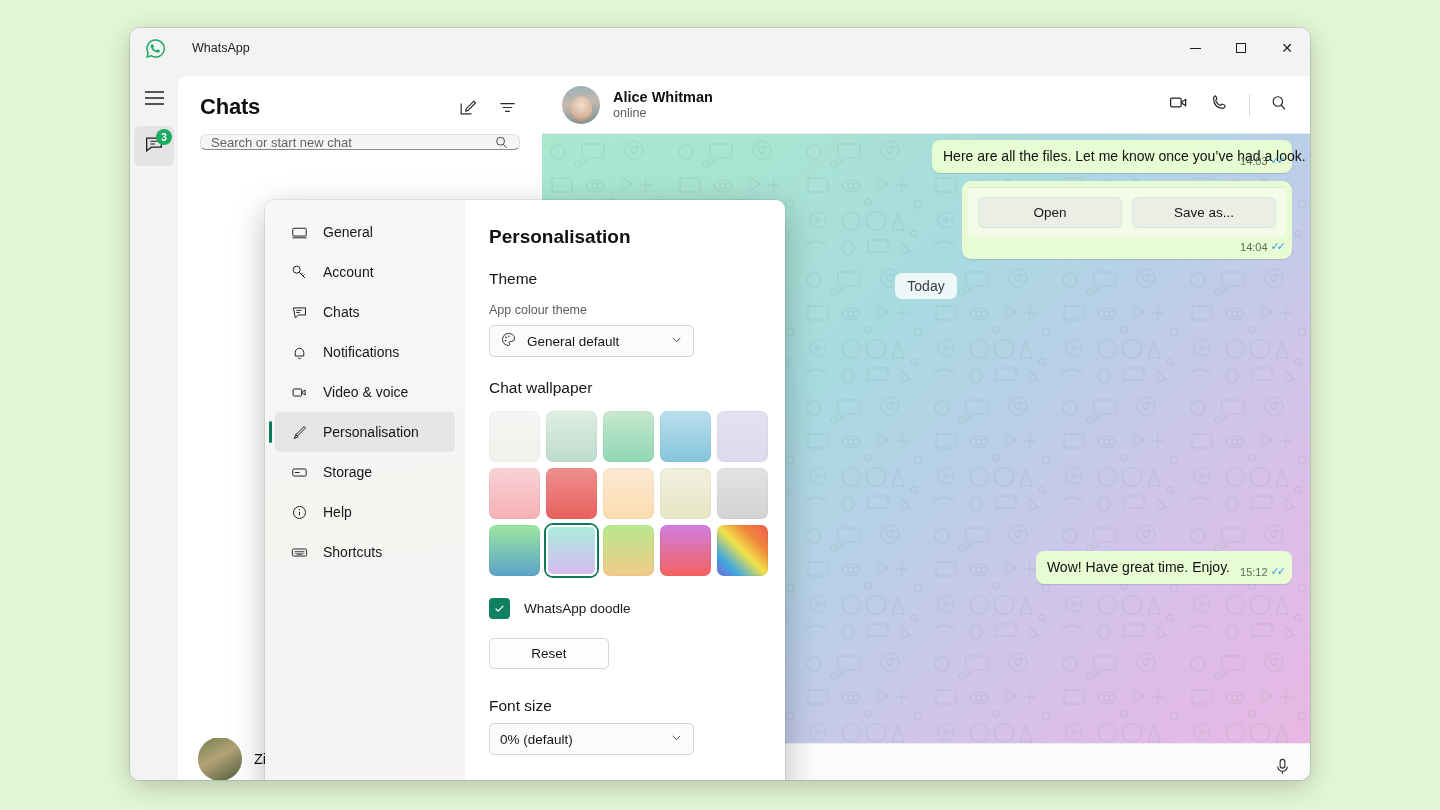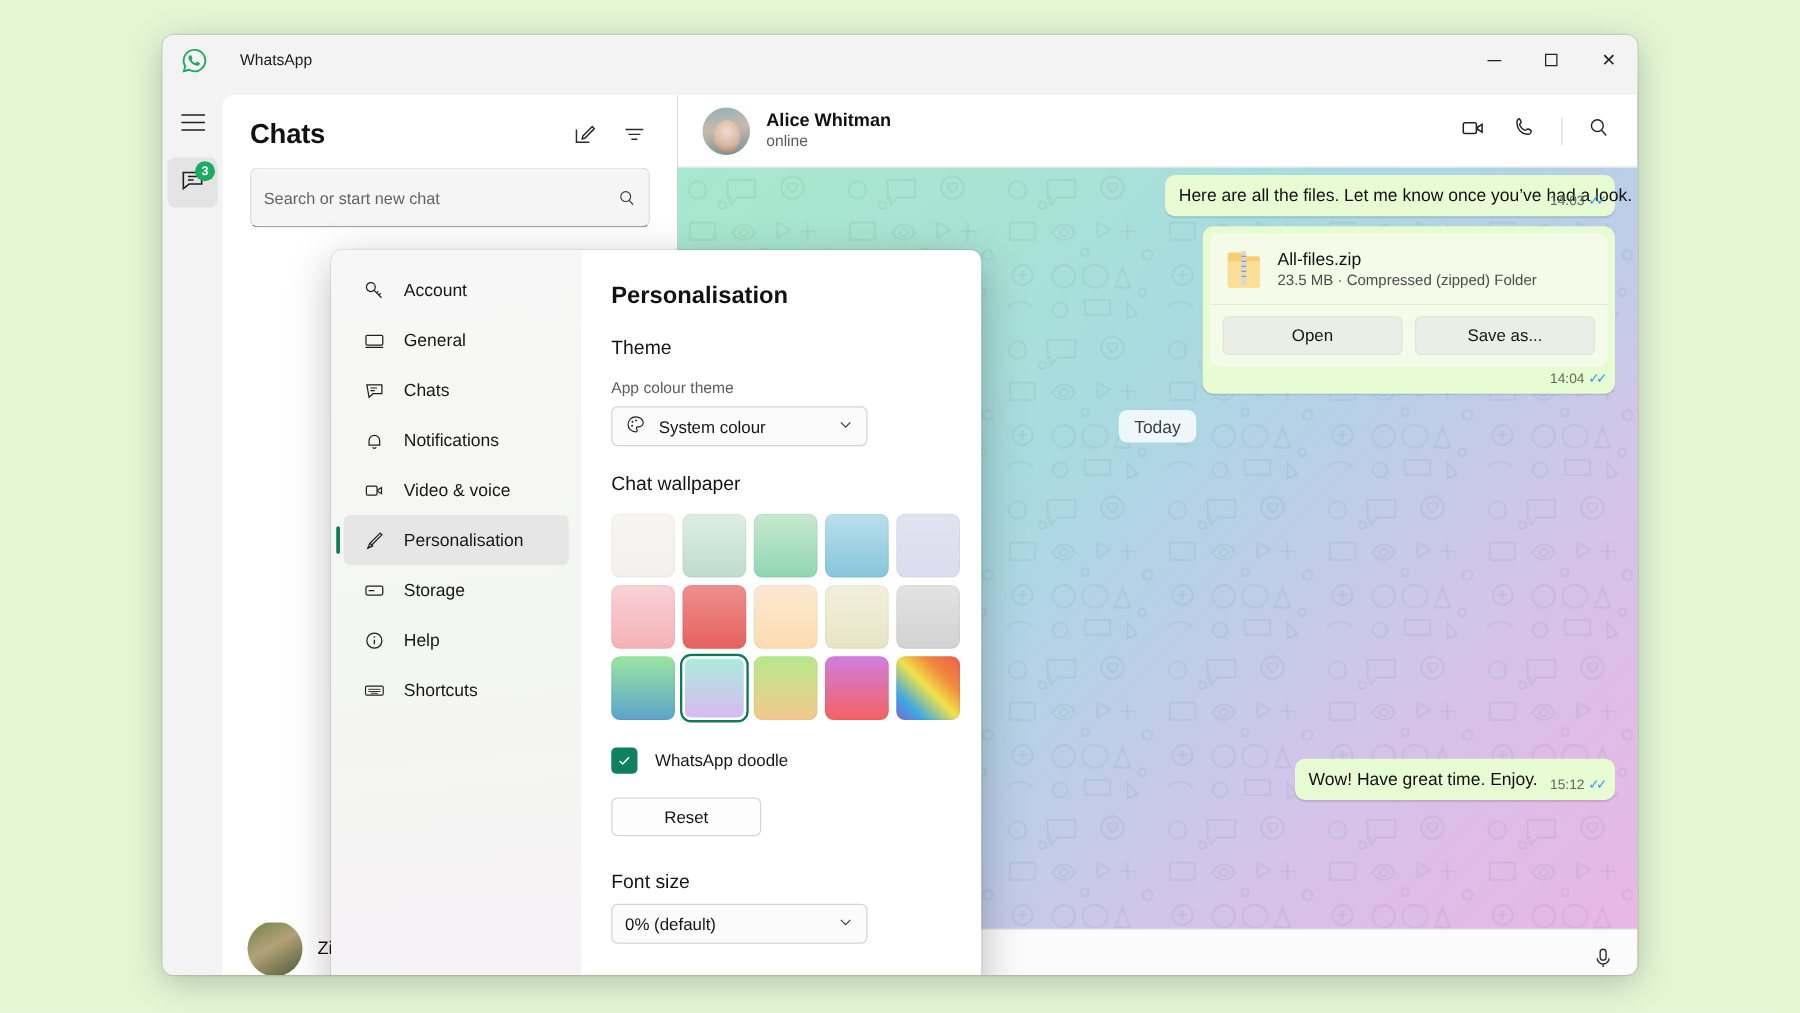--- a/index.html
+++ b/index.html
@@ -94,21 +94,21 @@
   .cl-header {
     display: flex; align-items: center;
     padding: 18px 22px 8px 22px;
   }
   .cl-title { font-size: 22px; font-weight: bold; color: #111; letter-spacing: -.2px; }
   .cl-actions { margin-left: auto; display: flex; gap: 14px; align-items: center; }
   .cl-icon { width: 26px; height: 26px; display: flex; align-items: center; justify-content: center; color: #2a2a2a; }
   .searchwrap { padding: 6px 22px 10px 22px; }
   .searchbox {
     position: relative;
-    height: 48px;
+    height: 16px;
     background: #f5f5f5;
     border: 1px solid #e0e0e0;
     border-bottom: 1.6px solid #8a8a8a;
     border-radius: 6px;
     display: flex; align-items: center;
     padding: 0 10px;
   }
   .searchbox input {
     flex: 1; border: 0; outline: 0; background: transparent;
     font-family: "Liberation Sans", sans-serif;
@@ -497,40 +497,20 @@
           <div class="bubble out" style="margin-top:2px;">
             <div class="bub-text">Here are all the files. Let me know once you’ve had a look.</div>
             <div class="meta">
               <span>14:03</span>
               <span class="ticks">✓✓</span>
             </div>
           </div>
 
           <div class="filebub">
             <div class="filecard">
-              <div class="filerow">
-                <span class="zipicon">
-                  <svg width="26" height="32" viewBox="0 0 26 32">
-                    <path d="M2 3h9l2 3h11a2 2 0 0 1 2 2v21a2 2 0 0 1-2 2H2a2 2 0 0 1-2-2V5a2 2 0 0 1 2-2Z" fill="#f7cf72"></path>
-                    <path d="M0 10h26v19a2 2 0 0 1-2 2H2a2 2 0 0 1-2-2Z" fill="#fbdf97"></path>
-                    <rect x="11" y="2" width="4" height="27" fill="#d9d9d9"></rect>
-                    <g stroke="#9a9a9a" stroke-width="1">
-                        <line x1="11" y1="6" x2="15" y2="6"></line>
-                        <line x1="11" y1="10" x2="15" y2="10"></line>
-                        <line x1="11" y1="14" x2="15" y2="14"></line>
-                        <line x1="11" y1="18" x2="15" y2="18"></line>
-                        <line x1="11" y1="22" x2="15" y2="22"></line>
-                      </g>
-                  </svg>
-                </span>
-                <div>
-                  <div class="fname">All-files.zip</div>
-                  <div class="fmeta">23.5 MB · Compressed (zipped) Folder</div>
-                </div>
-              </div>
               <div class="filebtns">
                 <button class="fbtn">Open</button>
                 <button class="fbtn">Save as...</button>
               </div>
             </div>
             <div class="meta">
               <span>14:04</span>
               <span class="ticks">✓✓</span>
             </div>
           </div>
@@ -573,35 +553,35 @@
         </span>
       </div>
     </div>
 
     <div class="settings">
       <div class="set-nav">
 
         <div class="set-item">
           <span class="set-ic">
             <svg width="17" height="17" viewBox="0 0 24 24">
+                <rect x="2.5" y="6" width="19" height="11" rx="1.6" fill="none" stroke="#1f1f1f" stroke-width="1.4"></rect>
+                <line x1="2" y1="19.5" x2="22" y2="19.5" stroke="#1f1f1f" stroke-width="1.4"></line>
+              </svg>
+          </span>
+          <span>General</span>
+        </div>
+
+        <div class="set-item">
+          <span class="set-ic">
+            <svg width="17" height="17" viewBox="0 0 24 24">
                 <circle cx="8" cy="8" r="5" fill="none" stroke="#1f1f1f" stroke-width="1.4"></circle>
                 <path d="M11.5 11.5 20 20M17 17l2-2M14.5 14.5l2-2" fill="none" stroke="#1f1f1f" stroke-width="1.4"></path>
               </svg>
           </span>
           <span>Account</span>
-        </div>
-
-        <div class="set-item">
-          <span class="set-ic">
-            <svg width="17" height="17" viewBox="0 0 24 24">
-                <rect x="2.5" y="6" width="19" height="11" rx="1.6" fill="none" stroke="#1f1f1f" stroke-width="1.4"></rect>
-                <line x1="2" y1="19.5" x2="22" y2="19.5" stroke="#1f1f1f" stroke-width="1.4"></line>
-              </svg>
-          </span>
-          <span>General</span>
         </div>
 
         <div class="set-item">
           <span class="set-ic">
             <svg width="17" height="17" viewBox="0 0 24 24">
                 <path d="M3.5 5.5h17v10h-10l-4.5 4Z" fill="none" stroke="#1f1f1f" stroke-width="1.4"></path>
                 <line x1="7.5" y1="9" x2="15" y2="9" stroke="#1f1f1f" stroke-width="1.3"></line>
                 <line x1="7.5" y1="12" x2="12.5" y2="12" stroke="#1f1f1f" stroke-width="1.3"></line>
               </svg>
           </span>
@@ -680,21 +660,21 @@
         <div class="set-lbl">App colour theme</div>
         <div class="combo">
           <span>
             <svg width="17" height="17" viewBox="0 0 24 24">
                 <path d="M12 3.5a8.5 8.5 0 1 0 0 17c1.2 0 1.8-.8 1.8-1.6 0-1.4-1-1.6-1-2.6 0-.8.7-1.4 1.6-1.4h1.4A4.7 4.7 0 0 0 20.5 10c0-3.6-3.8-6.5-8.5-6.5Z" fill="none" stroke="#1f1f1f" stroke-width="1.3"></path>
                 <circle cx="8.5" cy="9" r="1.1" fill="#1f1f1f"></circle>
                 <circle cx="12.5" cy="7.5" r="1.1" fill="#1f1f1f"></circle>
                 <circle cx="8" cy="13.5" r="1.1" fill="#1f1f1f"></circle>
               </svg>
           </span>
-          <span>System colour</span>
+          <span>General default</span>
           <span class="chev">
             <svg width="13" height="13" viewBox="0 0 24 24">
                 <path d="M5 9l7 7 7-7" fill="none" stroke="#3a3a3a" stroke-width="1.7"></path>
               </svg>
           </span>
         </div>
 
         <div class="set-h2">Chat wallpaper</div>
         <div class="swatchgrid" id="swatches">
             <div class="swatch" style="background: linear-gradient(rgb(246, 245, 243), rgb(242, 241, 238));"></div>

